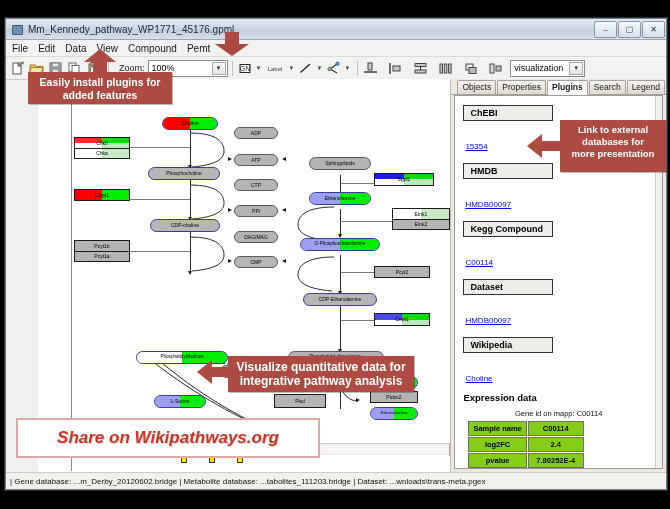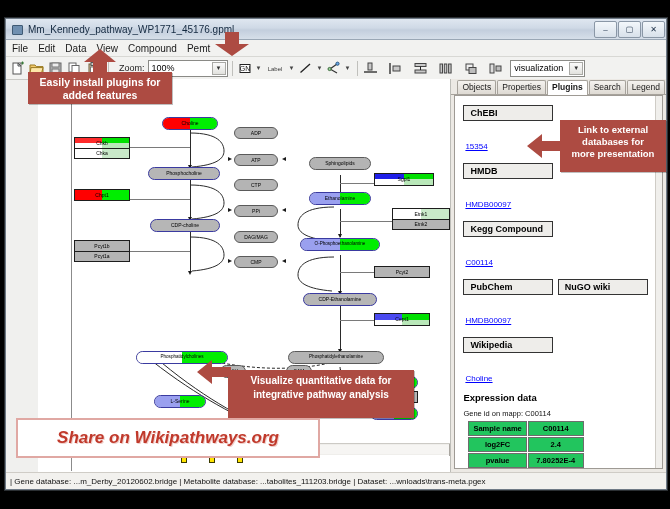--- a/index.html
+++ b/index.html
@@ -56,23 +56,23 @@
        background:linear-gradient(to bottom,#f4f2ef,#dedad3);color:#1a1a1a;margin-right:1px;
        border-radius:2px 2px 0 0;line-height:11px;}
   .tab.active{background:#fff;font-weight:bold;position:relative;top:1px;padding-bottom:2px;}
   #bp-scroll{position:absolute;left:3px;top:16px;right:3px;bottom:3px;background:#fff;border:1px solid #9e9a94;overflow:hidden;}
   #bp-inner{padding:6px 8px 6px 8px;}
   .bp-head{display:inline-block;min-width:76px;border:1px solid #333;background:#eeedea;
            font-size:9px;font-weight:bold;color:#000;padding:2px 6px;margin-bottom:3px;}
   .bp-val{font-size:8px;color:#00f;text-decoration:underline;margin:18px 0 9px 2px;}
   .bp-val.plain{color:#111;text-decoration:none;}
   .bp-exp{font-size:9.5px;font-weight:bold;color:#000;margin:3px 0 6px 0;}
-  .bp-geneid{font-size:7.5px;color:#111;margin-bottom:2px;}
+  .bp-geneid{font-size:7.5px;color:#111;margin-bottom:2px;text-align:center;}
   table.bp-tbl{border-collapse:separate;border-spacing:1px;margin-left:4px;}
-  table.bp-tbl td{border:1px solid #6d6d6d;background:#22c55e;font-size:7.5px;color:#000;
+  table.bp-tbl td{border:1px solid #6d6d6d;background:#84cc16;font-size:7.5px;color:#000;
                   text-align:center;padding:2px 4px;min-width:46px;font-weight:bold;}
 
   
   .vscroll{position:absolute;right:0;top:0;width:6px;bottom:0;background:#f0efec;border-left:1px solid #cfccc6;}
 
   
   #hscroll{position:absolute;left:0;bottom:17px;width:424px;height:11px;background:#efeeeb;border-top:1px solid #cccac5;display:flex;align-items:center;}
   .hs-btn{width:11px;height:10px;border:1px solid #a9a6a1;background:linear-gradient(to bottom,#fcfcfb,#e3e1dc);font-size:6px;display:flex;align-items:center;justify-content:center;color:#333;}
   .hs-track{flex:1;height:9px;background:#f6f5f3;position:relative;}
   .hs-thumb{position:absolute;left:40%;top:0;width:70px;height:9px;border:1px solid #a9a6a1;background:linear-gradient(to bottom,#fafaf8,#e0ddd8);}
@@ -517,23 +517,22 @@
 
             <div class="bp-head">ChEBI</div>
             <div class="bp-val">15354</div>
 
             <div class="bp-head">HMDB</div>
             <div class="bp-val">HMDB00097</div>
 
             <div class="bp-head">Kegg Compound</div>
             <div class="bp-val">C00114</div>
 
-            <div class="bp-head">PubChem</div>
-
-            <div class="bp-head">NuGO wiki</div>
+            <div class="bp-head">Dataset</div>
+
             <div class="bp-val">HMDB00097</div>
 
             <div class="bp-head">Wikipedia</div>
             <div class="bp-val">Choline</div>
 
             <div class="bp-exp">Expression data</div>
             <div class="bp-geneid">Gene id on mapp: C00114</div>
 
             <table class="bp-tbl">
               <tbody>
@@ -576,21 +575,21 @@
 
   <div class="callout" style="left:560px;top:120px;width:106px;height:52px;font-size:9.5px;line-height:12px;">
     <div>Link  to external</div>
     <div>databases  for</div>
     <div>more presentation</div>
   </div>
   <svg class="fatarrow" style="left:526px;top:132px;width:36px;height:28px;" viewBox="0 0 36 28">
     <path d="M1 14 L16 2 V9 H35 V19 H16 V26 Z" fill="#ad4b42"></path>
   </svg>
 
-  <div class="callout" style="left:228px;top:370px;width:186px;height:48px;font-size:10px;line-height:14px;">
+  <div class="callout" style="left:228px;top:356px;width:186px;height:36px;font-size:12px;line-height:14px;">
     <div>Visualize quantitative data  for</div>
     <div>integrative pathway analysis</div>
   </div>
   <svg class="fatarrow" style="left:196px;top:358px;width:36px;height:28px;" viewBox="0 0 36 28">
     <path d="M1 14 L16 2 V9 H35 V19 H16 V26 Z" fill="#ad4b42"></path>
   </svg>
 
   <div id="share-box">
     <span>Share on Wikipathways.org</span>
   </div>

